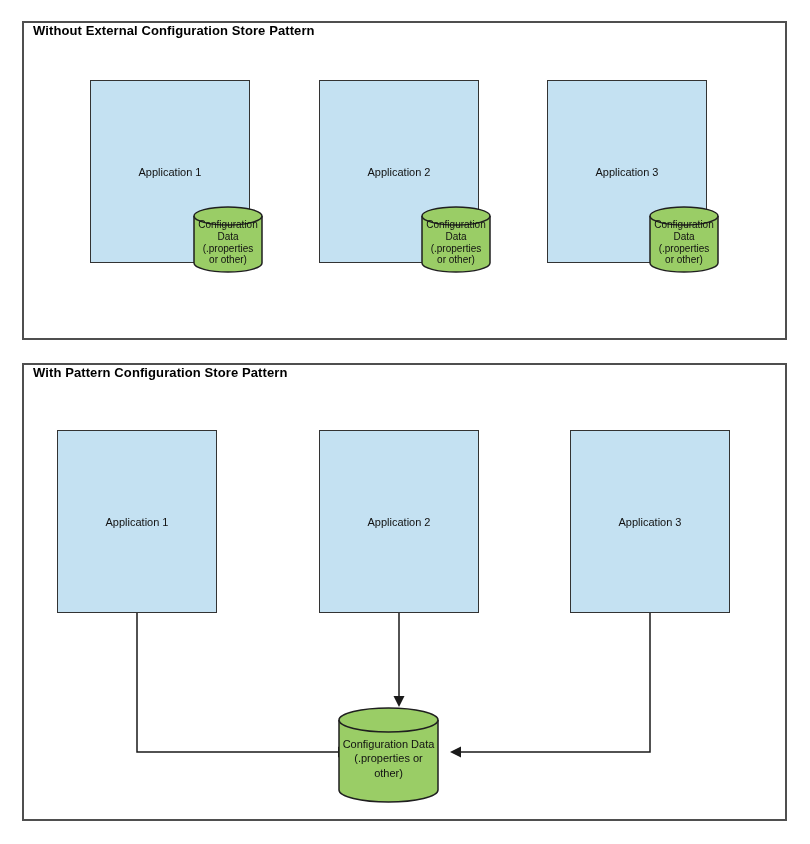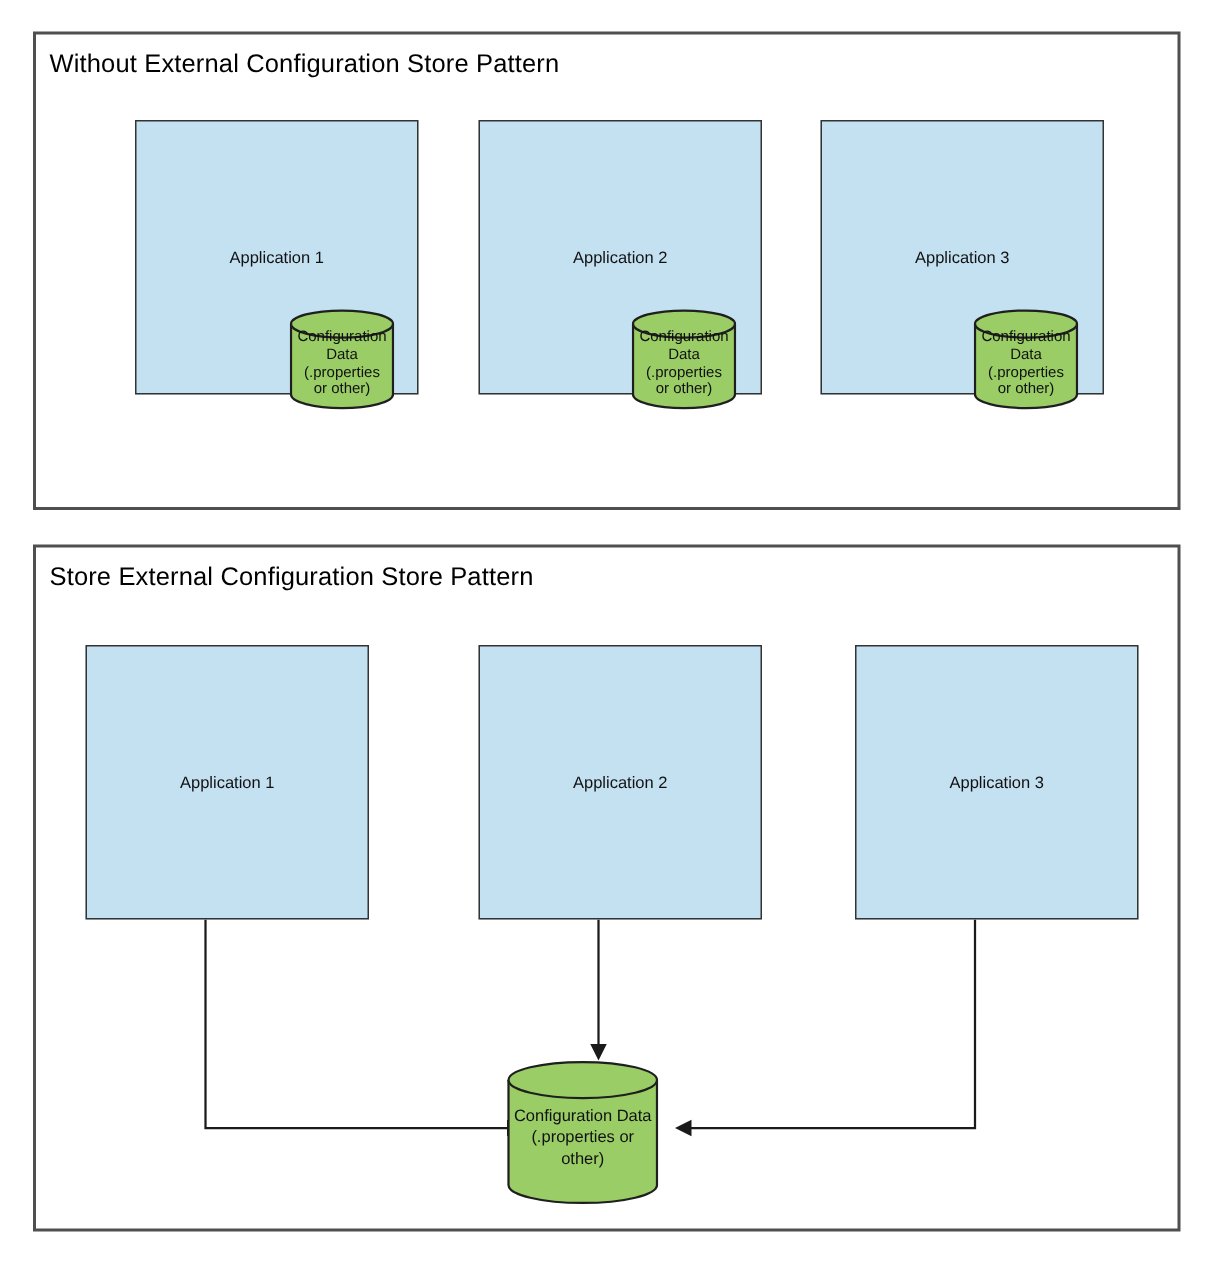--- a/index.html
+++ b/index.html
@@ -6,25 +6,25 @@
   #canvas{
     position:relative;width:810px;height:844px;background:#ffffff;
     font-family:"Liberation Sans",sans-serif;color:#000;overflow:hidden;
   }
   .panel{
     position:absolute;background:#ffffff;border:2px solid #4f4f4f;box-sizing:border-box;
   }
   #panel-without{left:22px;top:21px;width:765px;height:319px;}
   #panel-with{left:22px;top:363px;width:765px;height:458px;}
   .panel-title{
-    position:absolute;left:9px;top:10px;font-size:17px;font-weight:normal;
+    position:absolute;left:9px;top:0;font-size:13px;font-weight:bold;
     letter-spacing:0.1px;white-space:nowrap;
   }
   .app-box{
-    position:absolute;width:189px;height:183px;background:#c4e1f2;
+    position:absolute;width:160px;height:183px;background:#c4e1f2;
     border:1.5px solid #333333;box-sizing:border-box;
     display:flex;align-items:center;justify-content:center;
   }
   .app-label{font-size:11px;color:#111;}
   .cylinder{position:absolute;}
   .cylinder svg{display:block;}
   .cyl-label{
     position:absolute;left:0;right:0;text-align:center;white-space:pre-line;color:#111;
   }
   .cyl-small{width:70px;height:68px;}
@@ -84,21 +84,21 @@
         <ellipse cx="35" cy="10" rx="34" ry="9" stroke="#1f1f1f" stroke-width="1.5" fill="#9acd66"></ellipse>
       </svg>
       <div class="cyl-label">Configuration
 Data
 (.properties
 or other)</div>
     </div>
   </div>
 
   <div class="panel" id="panel-with">
-    <div class="panel-title">Store External Configuration Store Pattern</div>
+    <div class="panel-title">With Pattern Configuration Store Pattern</div>
 
     <svg id="connector-layer" width="761" height="454" viewBox="0 0 761 454">
 
       <g>
         <path d="M113 248 L113 387 L316 387" fill="none" stroke-width="1.5" stroke="#1a1a1a"></path>
         <polygon points="325,387 314,381.5 314,392.5" fill="#1a1a1a"></polygon>
       </g>
 
       <g>
         <path d="M375 248 L375 333" fill="none" stroke-width="1.5" stroke="#1a1a1a"></path>

